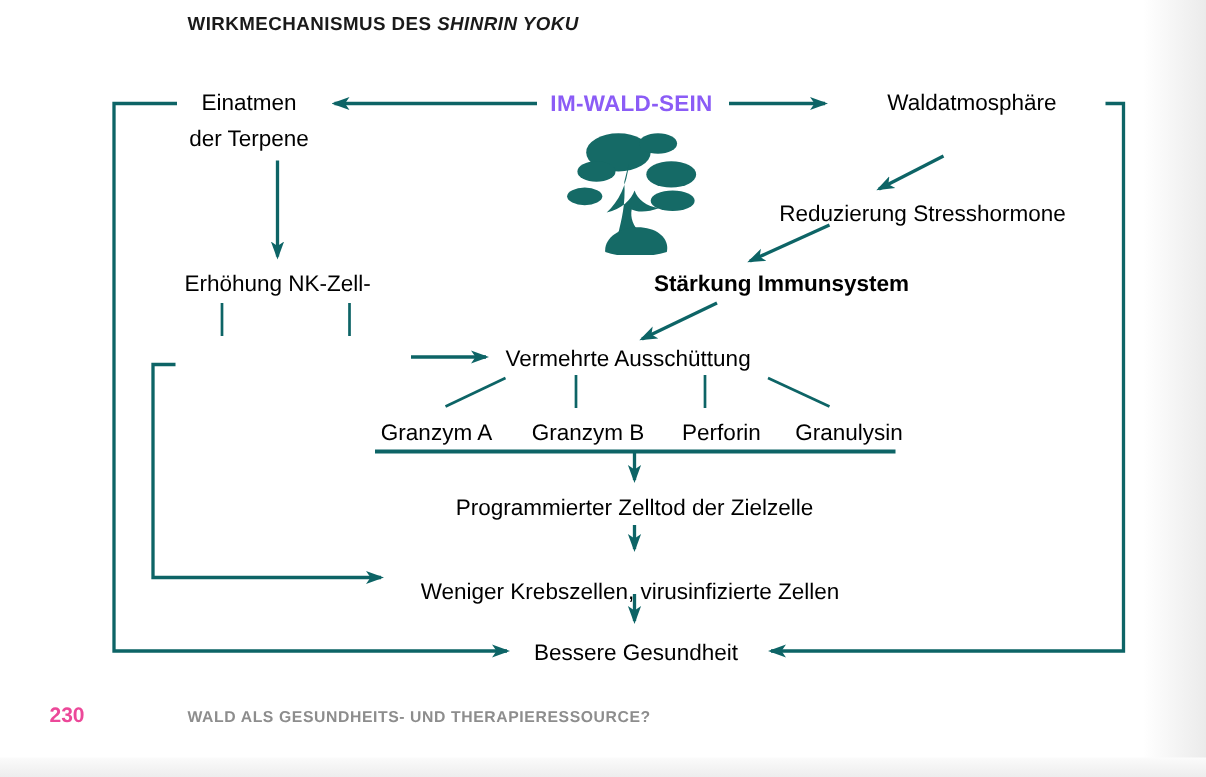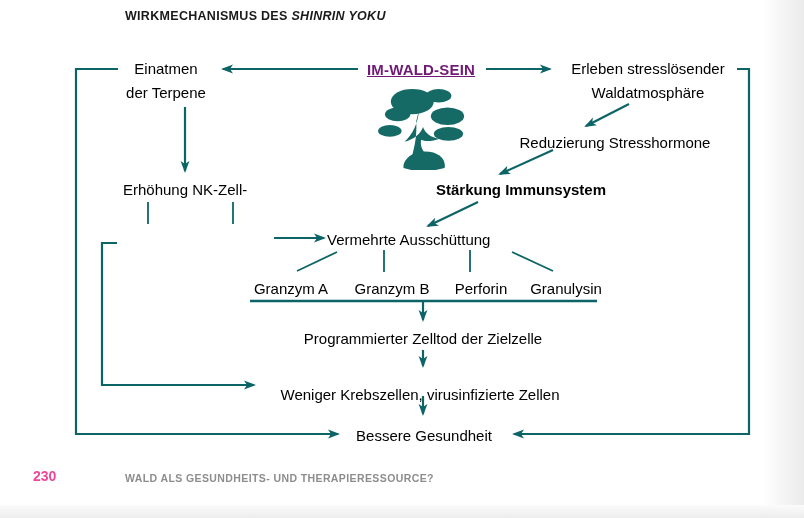--- a/index.html
+++ b/index.html
@@ -17,21 +17,21 @@
   }
   .page-title .it{font-style:italic;}
   .node{
     position:absolute;
     font-size:15px;
     color:#000000;
     white-space:nowrap;
     line-height:24px;
   }
   .ctr{transform:translateX(-50%);text-align:center;}
-  .bold{font-weight:700;color:#701a75;letter-spacing:.2px;text-decoration:underline;}
+  .bold{font-weight:700;color:#8b5cf6;letter-spacing:.2px;}
   .arrows{position:absolute;left:0;top:0;}
   .tree{position:absolute;left:376px;top:84px;}
   .footer-num{
     position:absolute;left:33px;top:468px;
     font-size:14px;font-weight:700;color:#ec4899;
   }
   .footer-run{
     position:absolute;left:125px;top:472px;
     font-size:10.5px;font-weight:700;letter-spacing:.4px;
     color:#8d8d8d;white-space:nowrap;
@@ -116,32 +116,31 @@
   </svg>
 
   <div class="node ctr" style="left:166px;top:57px;">
     <div>Einatmen</div>
     <div>der Terpene</div>
   </div>
 
   <div class="node ctr bold" style="left:421px;top:58px;">IM-WALD-SEIN</div>
 
   <div class="node ctr" style="left:648px;top:57px;">
-    <div>Erleben stresslösender</div>
     <div>Waldatmosphäre</div>
   </div>
 
   <div class="node ctr" style="left:601px;top:131px;padding-left:28px;">Reduzierung Stresshormone</div>
 
   <div class="node ctr" style="left:521px;top:178px;font-weight:bold;">Stärkung Immunsystem</div>
 
   <div class="node" style="left:123px;top:178px;">Erhöhung NK-Zell-</div>
 
 
-  <div class="node" style="left:327px;top:228px;">Vermehrte Ausschüttung</div>
+  <div class="node" style="left:337px;top:228px;">Vermehrte Ausschüttung</div>
 
   <div class="node ctr" style="left:291px;top:277px;">Granzym A</div>
   <div class="node ctr" style="left:392px;top:277px;">Granzym B</div>
   <div class="node ctr" style="left:481px;top:277px;">Perforin</div>
   <div class="node ctr" style="left:566px;top:277px;">Granulysin</div>
 
   <div class="node ctr" style="left:423px;top:327px;">Programmierter Zelltod der Zielzelle</div>
 
   <div class="node ctr" style="left:420px;top:383px;">Weniger Krebszellen, virusinfizierte Zellen</div>
 

